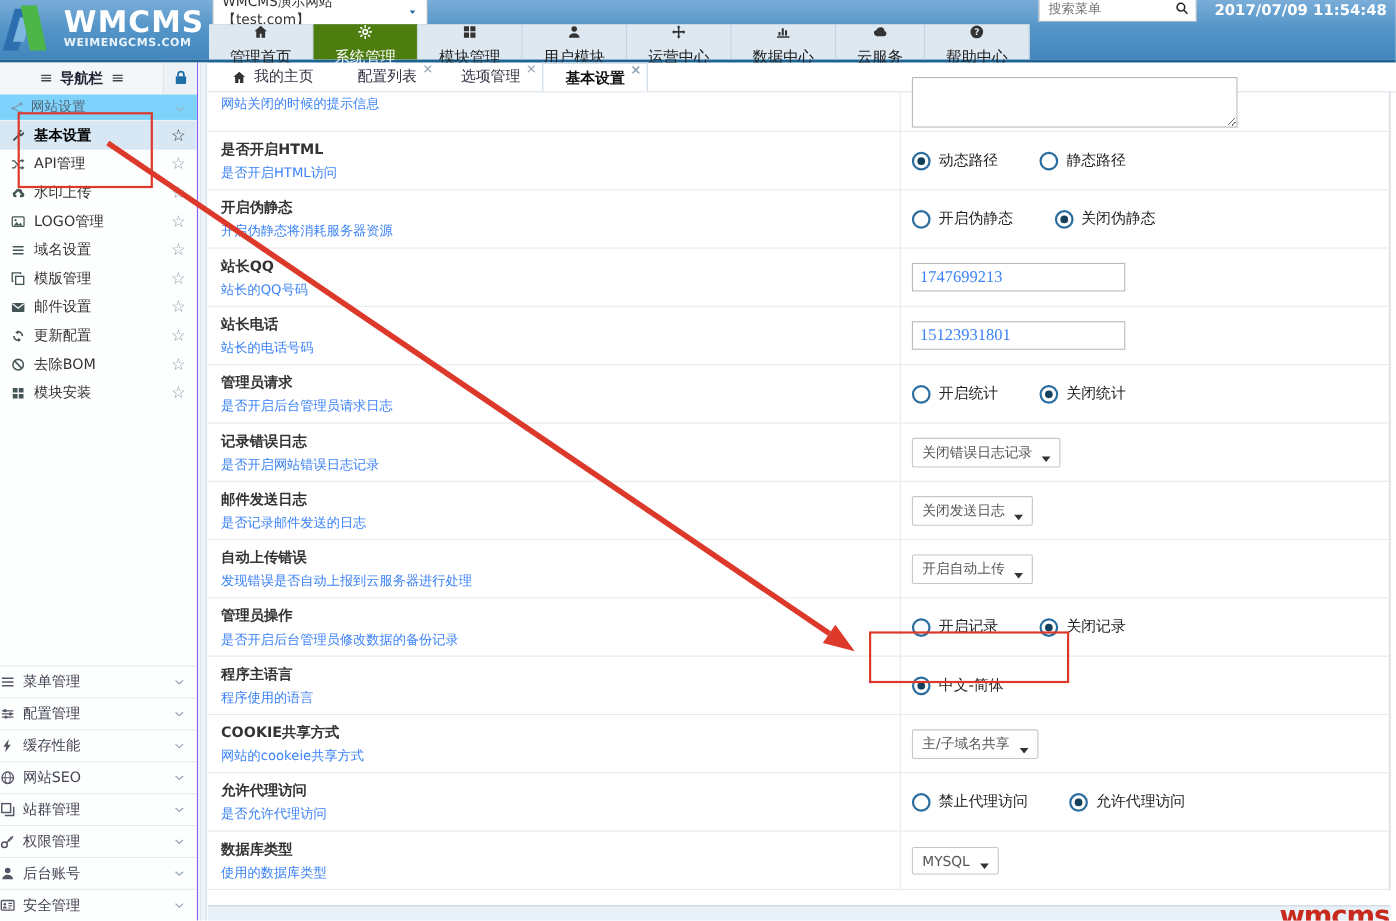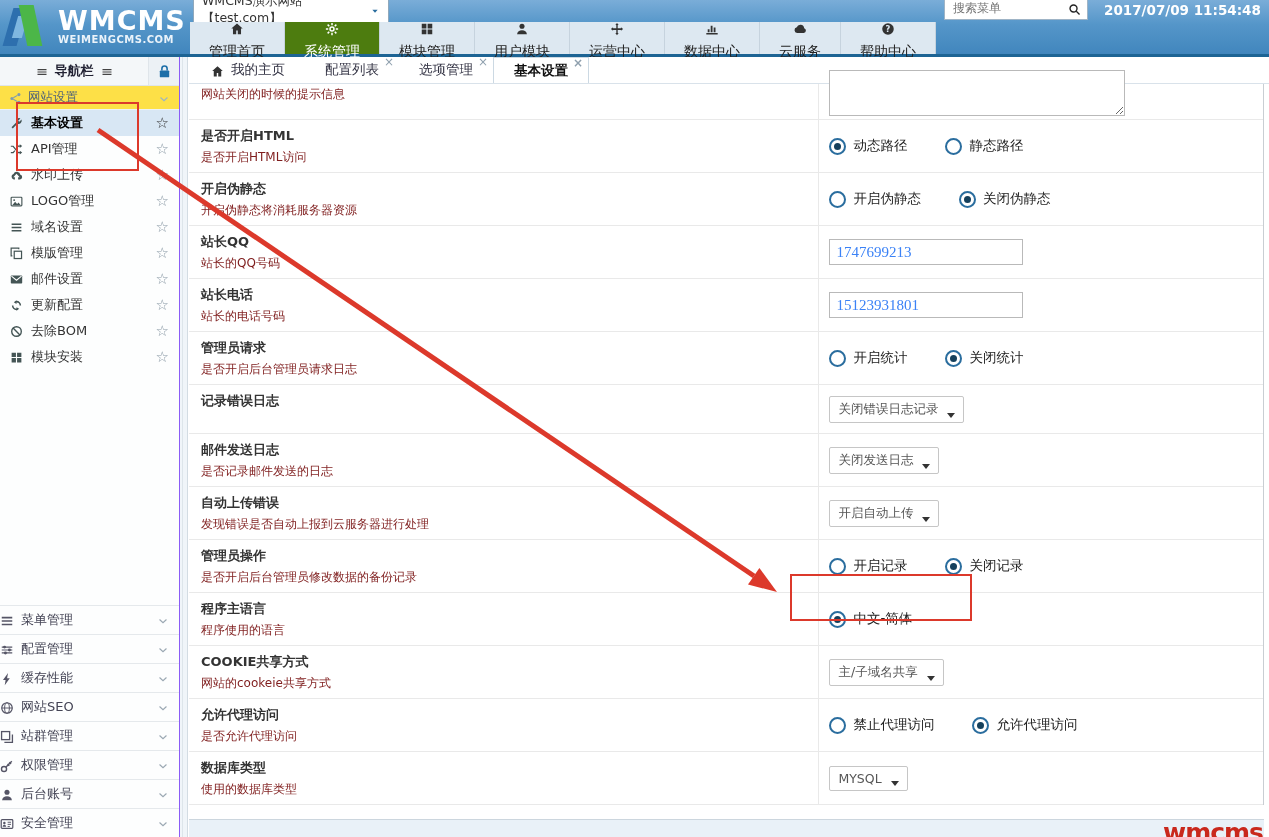--- a/index.html
+++ b/index.html
@@ -38,21 +38,21 @@
   
   .sidebar{position:absolute;left:0;top:57px;width:180px;bottom:0;background:#fdfefe;
     border-right:1px solid #8b5cf6;box-sizing:border-box;}
   .sb-head{display:flex;height:28px;border-bottom:1px solid #dfe5ea;}
   .sb-head-main{flex:1;display:flex;align-items:center;justify-content:center;gap:7px;
     background:#f4f7f9;font-weight:bold;font-size:13px;color:#223;cursor:pointer;}
   .sb-head-main .hicon{color:#444;}
   .sb-lock{width:30px;display:flex;align-items:center;justify-content:center;background:#ecf1f5;
     border-left:1px solid #dfe5ea;color:#1d6fa8;cursor:pointer;}
   .sb-group{height:23px;display:flex;align-items:center;gap:6px;padding:0 9px;
-    background:#fde047;border-bottom:1px solid #eef2f5;font-size:12.5px;color:#567;cursor:pointer;}
+    background:#7dd3fc;border-bottom:1px solid #eef2f5;font-size:12.5px;color:#567;cursor:pointer;}
   .sb-group .gicon{color:#7d9ab0;}
   .sb-group .gchev{margin-left:auto;color:#9ab4c6;}
   .sb-item{height:26px;display:flex;align-items:center;gap:8px;padding-left:9px;cursor:pointer;}
   .sb-item .iicon{color:#455;display:inline-flex;width:14px;justify-content:center;}
   .sb-item .ilabel{font-size:13px;color:#333;}
   .sb-item .star{margin-left:auto;margin-right:10px;color:#8b9aa6;font-size:15px;line-height:1;cursor:pointer;}
   .sb-item.active{background:#d8e7f4;}
   .sb-item.active .ilabel{font-weight:bold;color:#000;}
   .sb-item.active .star{color:#333;font-weight:bold;}
   .sb-groups{position:absolute;left:0;right:0;top:548px;}
@@ -71,21 +71,21 @@
   .tab{display:flex;align-items:center;gap:7px;padding:0 20px;font-size:13.5px;color:#334;
     position:relative;cursor:pointer;white-space:nowrap;}
   .tab .ticon{color:#333;}
   .tab .tclose{position:absolute;right:5px;top:-1px;font-size:12px;color:#8fa0ae;cursor:pointer;line-height:1;}
   .tab.active{background:#fff;border:1px solid #ccd9e3;border-bottom:0;font-weight:bold;color:#111;}
   .panel{margin-right:5px;border-right:1px solid #c9ced3;}
   .settings{width:100%;}
   .srow{display:flex;border-bottom:1px solid #e9e9e9;min-height:49px;box-sizing:border-box;}
   .srow-label{width:58.7%;box-sizing:border-box;border-right:1px solid #e9e9e9;padding:7px 12px 6px;}
   .srow-label .lab{font-size:13px;font-weight:bold;color:#333;}
-  .srow-label .desc{font-size:12px;color:#7f1d1d;margin-top:4px;}
+  .srow-label .desc{font-size:12px;color:#3b82f6;margin-top:4px;}
   .srow-ctl{flex:1;display:flex;align-items:center;padding-left:10px;}
   .srow.partial{height:36px;min-height:36px;}
   .srow.partial .srow-label{padding-top:2px;}
   .srow.partial .desc{margin-top:0;}
   .srow.partial .srow-ctl{align-items:flex-start;}
   .bigtextarea{width:296px;height:46px;margin-top:-14px;border:1px solid #b9b9b9;resize:both;
     font-family:inherit;box-sizing:border-box;background:#fff;}
   .radio-opt{display:inline-flex;align-items:center;gap:7px;margin-right:38px;font-size:13.5px;color:#222;cursor:pointer;}
   .rb{width:13px;height:13px;border:2px solid #2a6d9e;border-radius:50%;background:#fff;
     display:inline-flex;align-items:center;justify-content:center;flex:0 0 auto;}
@@ -523,20 +523,21 @@
                 </span>
                 <span class="radio-opt">
                   <span class="rb sel"></span>
                   <span>关闭统计</span>
                 </span>
               </div>
             </div>
             <div class="srow">
               <div class="srow-label">
                 <div class="lab">记录错误日志</div>
+                <div class="desc">是否开启网站错误日志记录</div>
               </div>
               <div class="srow-ctl">
                 <span class="selectbox">
                   <span>关闭错误日志记录</span>
                   <span class="scaret"></span>
                 </span>
               </div>
             </div>
             <div class="srow">
               <div class="srow-label">

